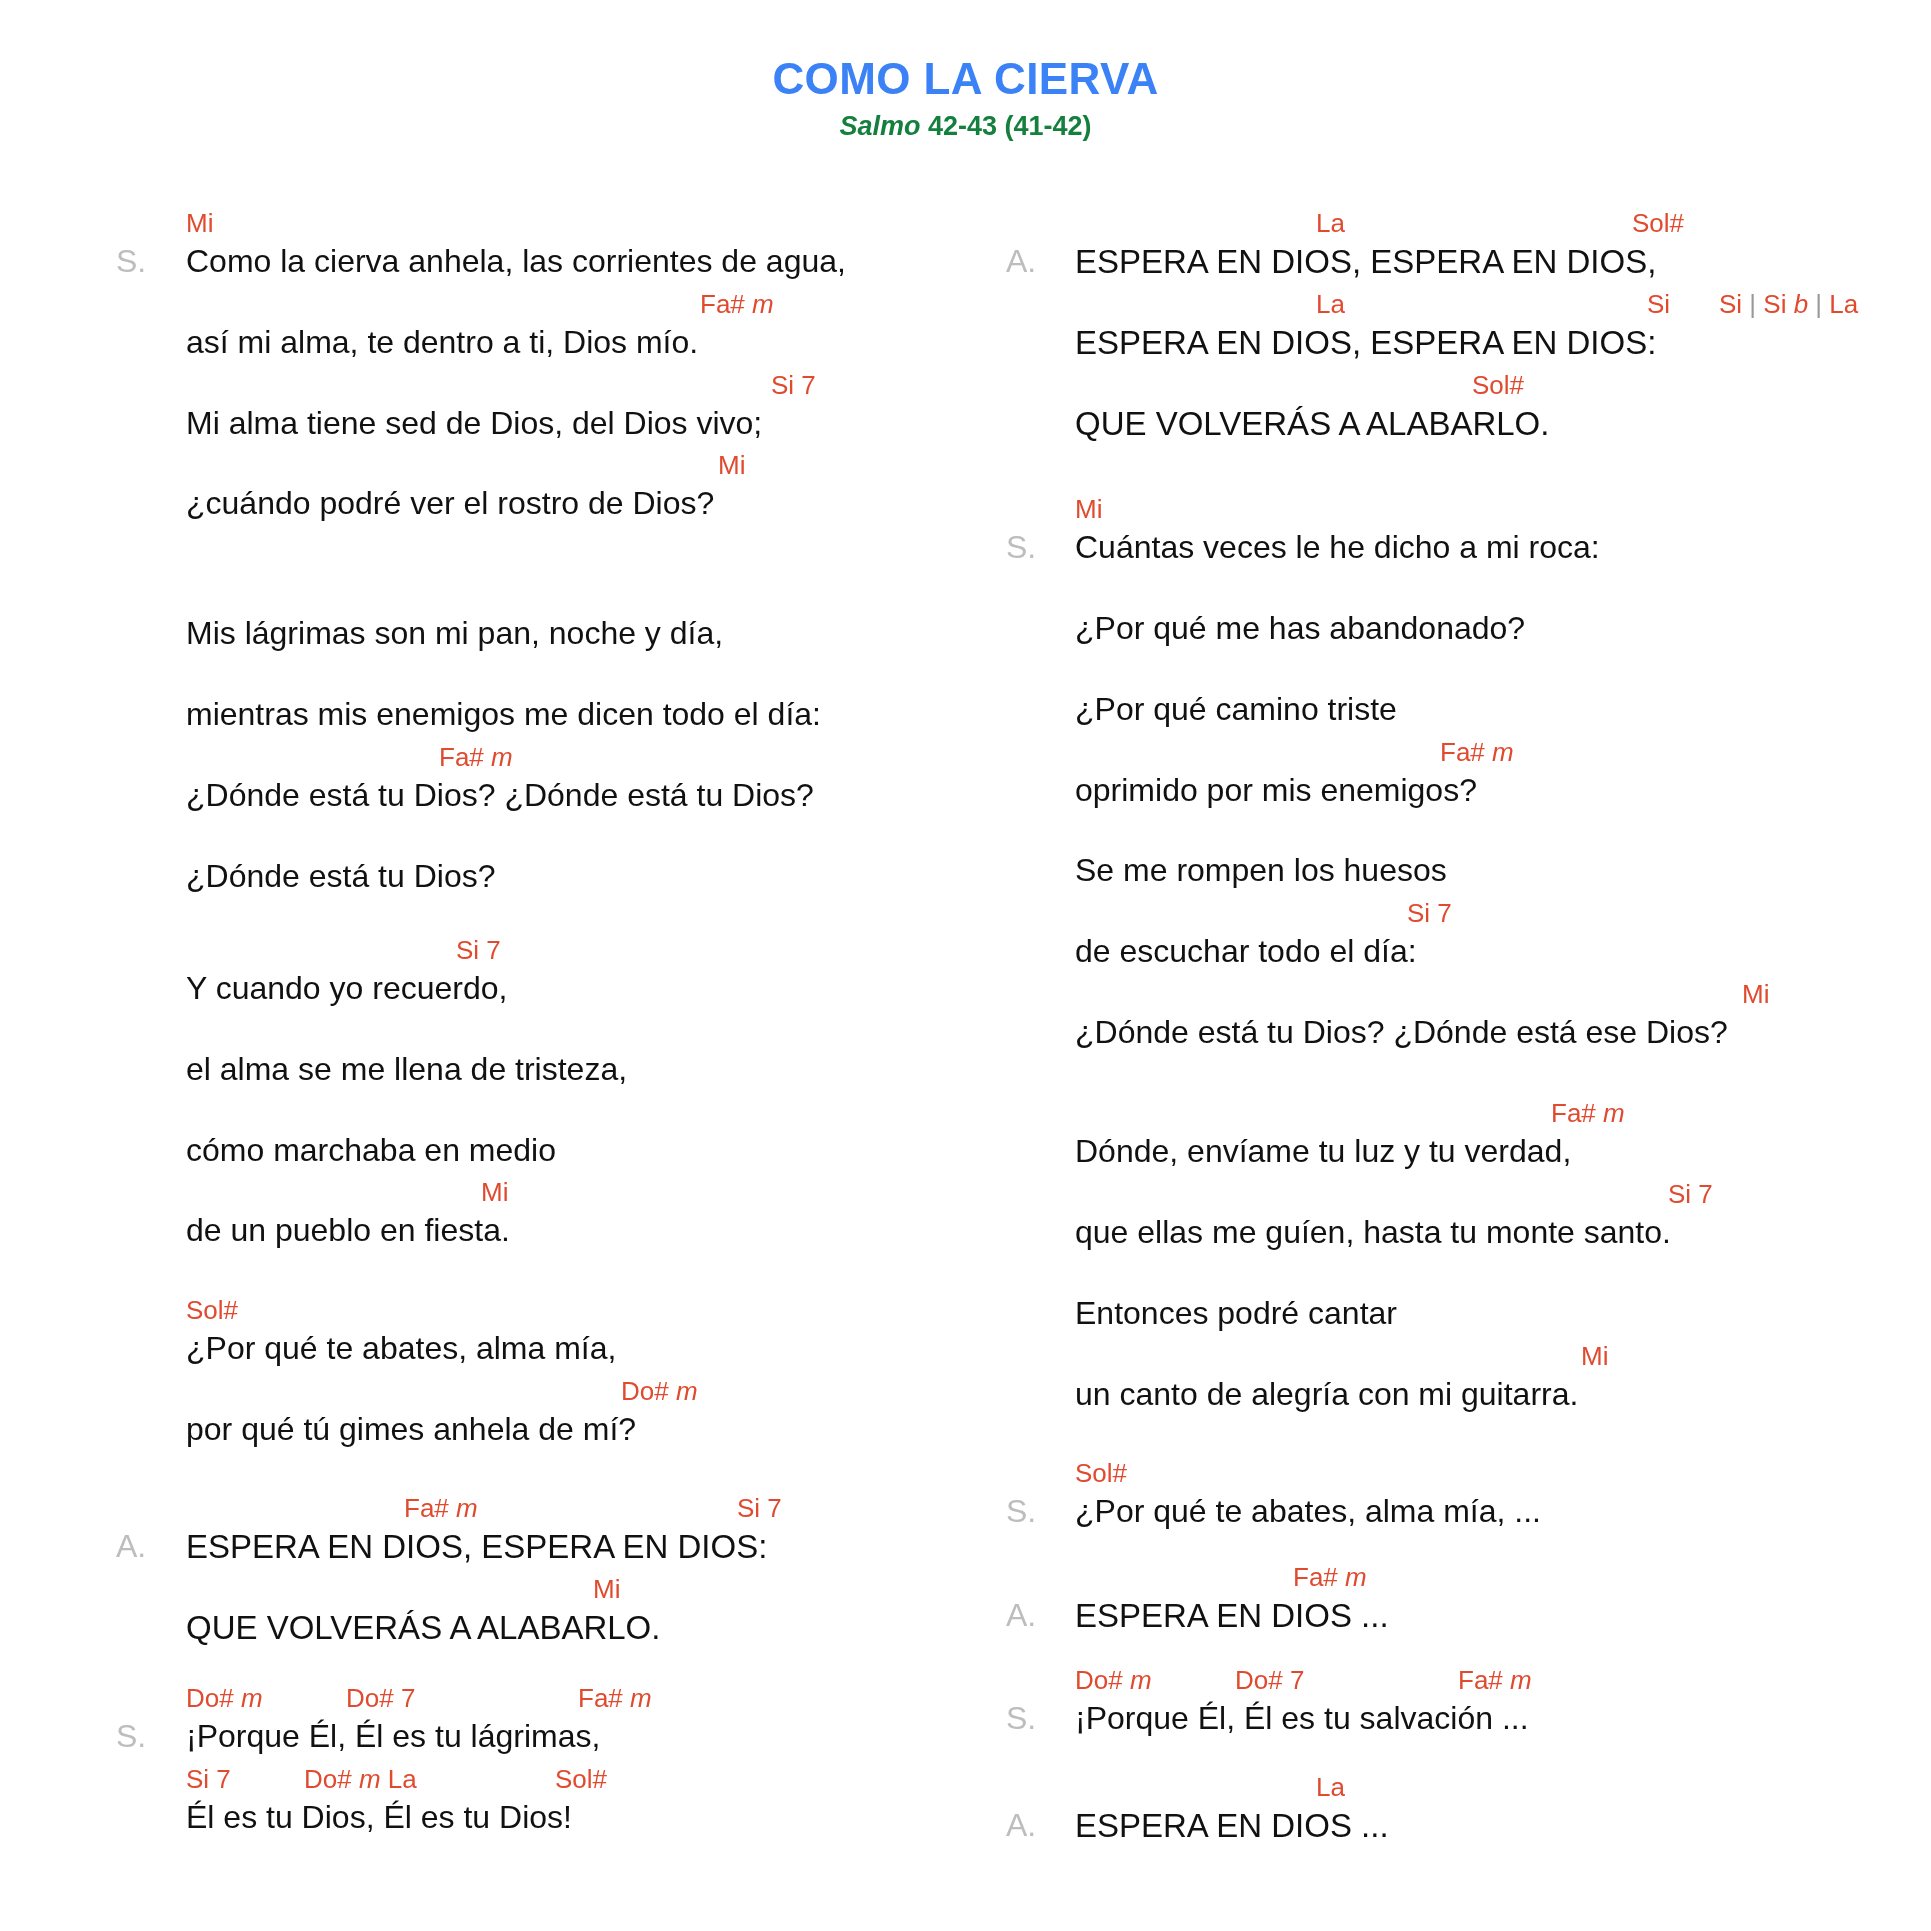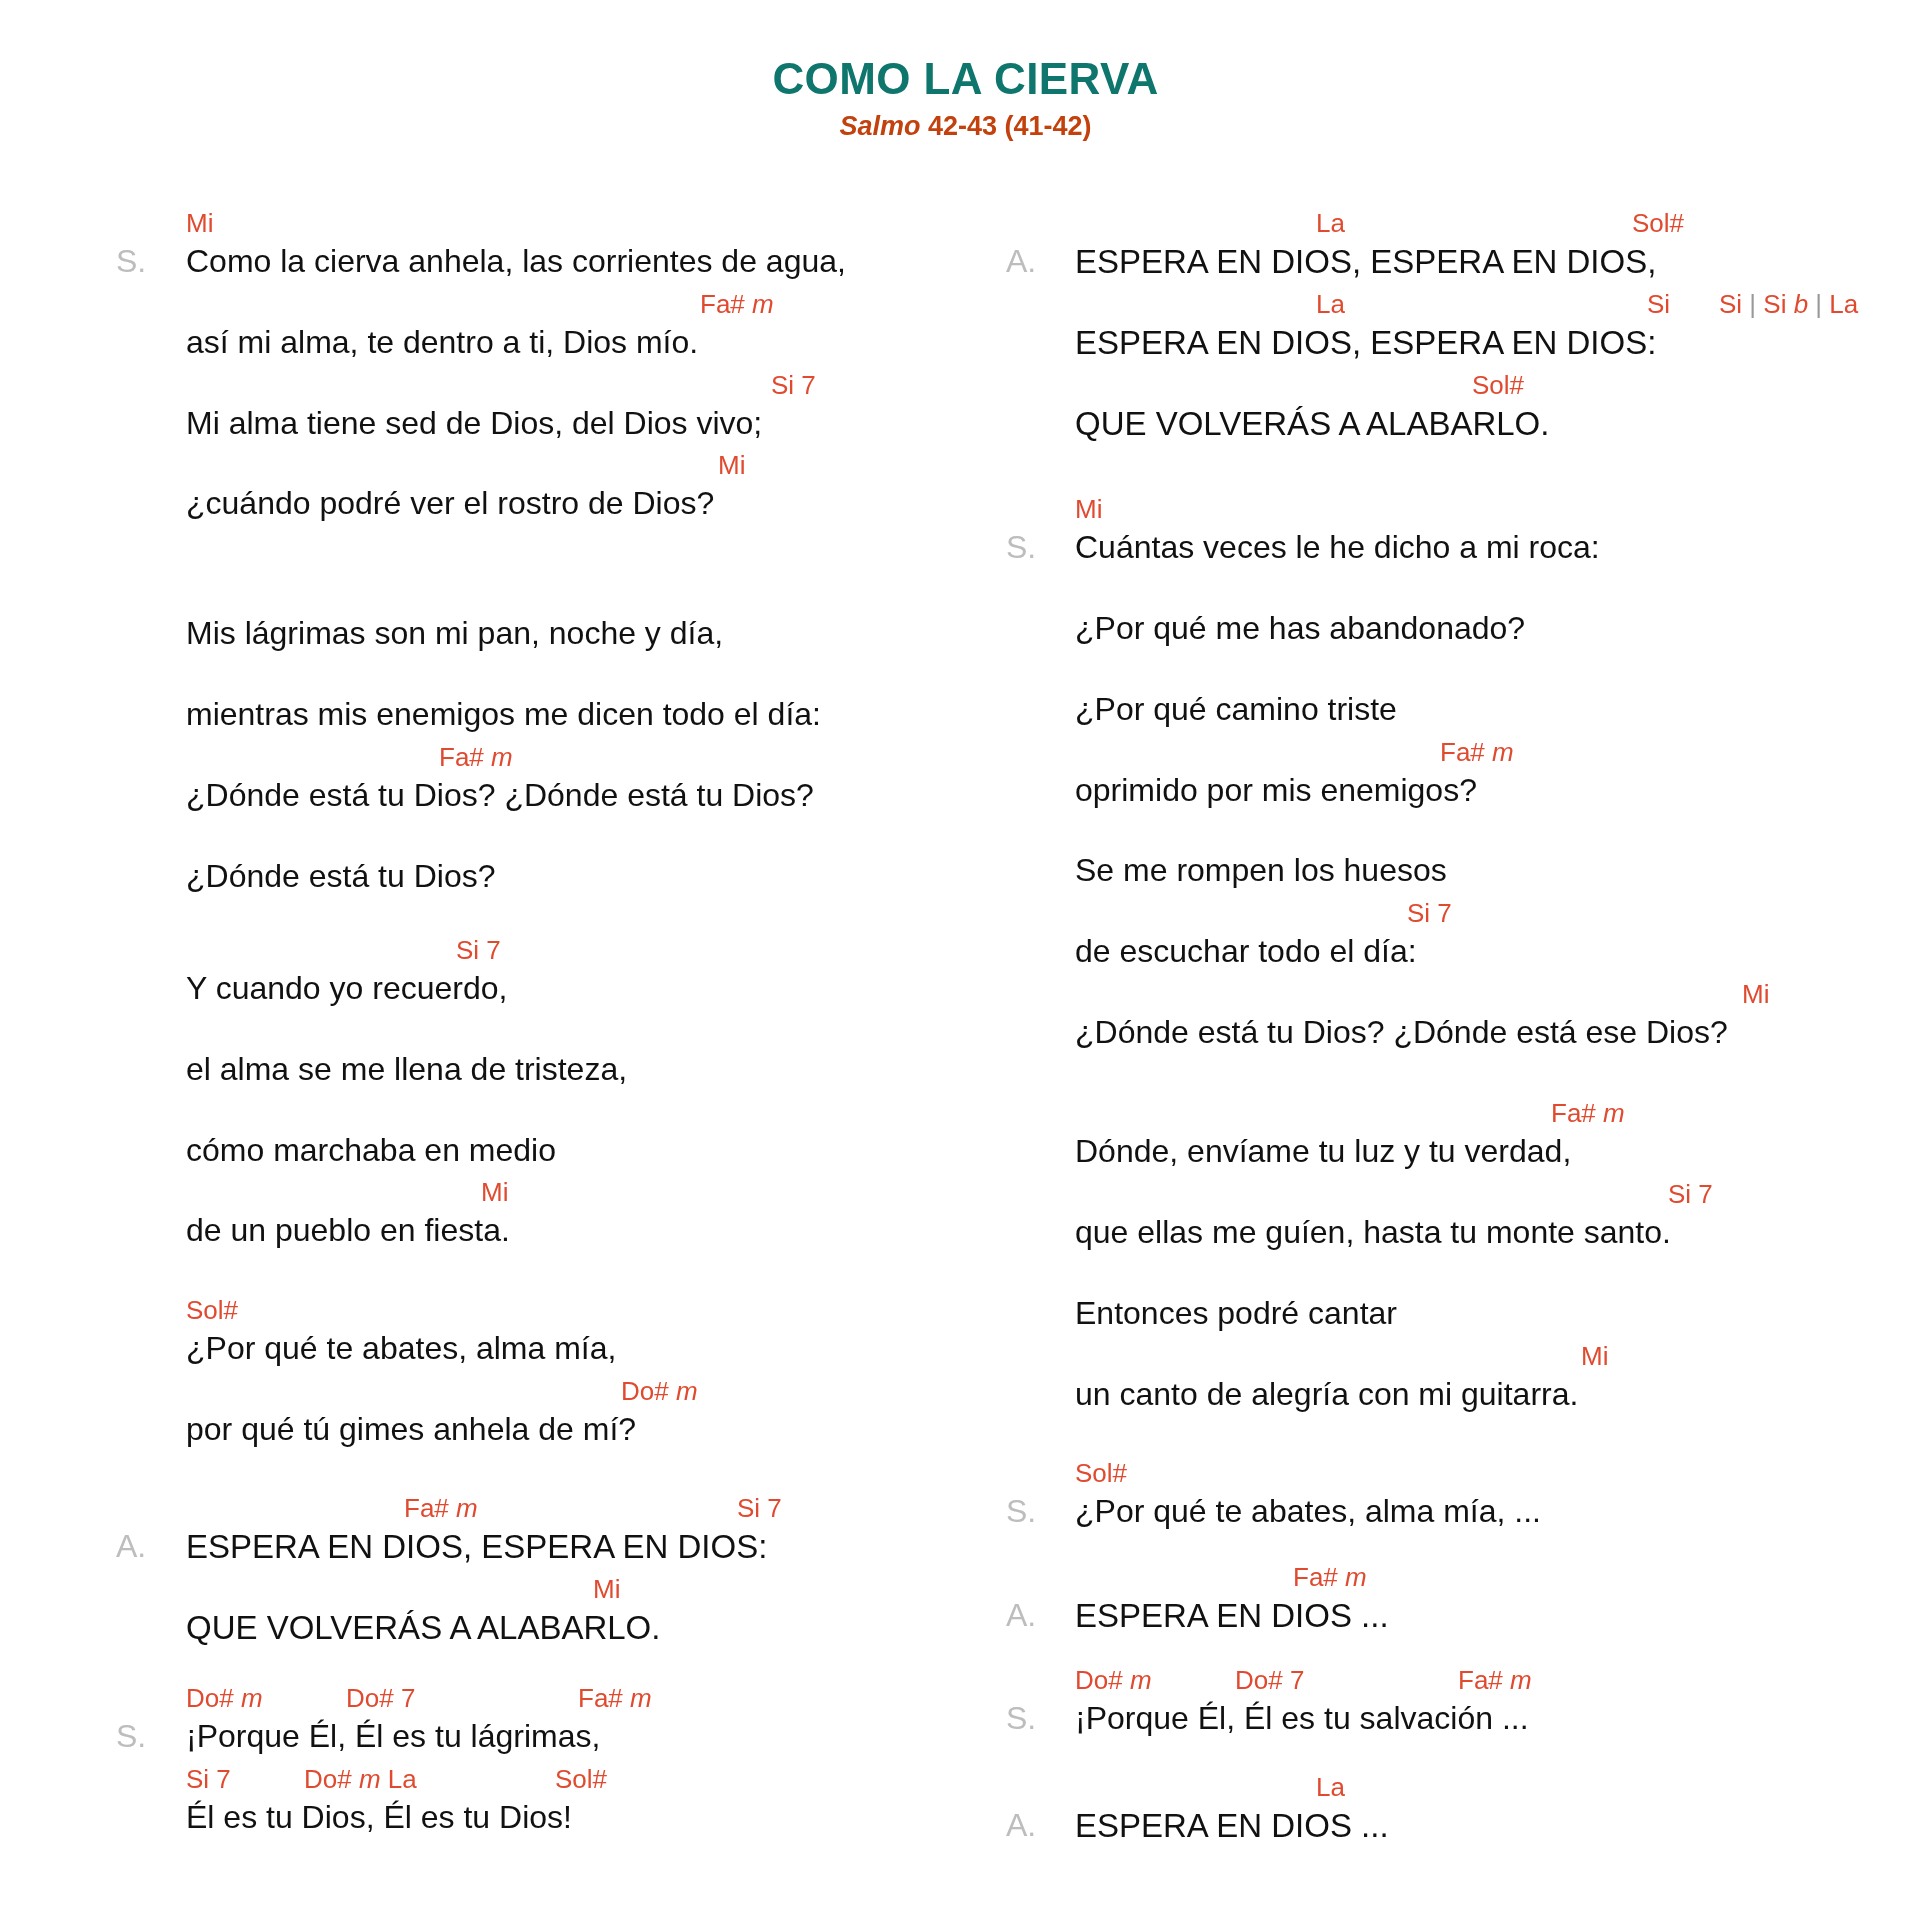--- a/index.html
+++ b/index.html
@@ -1,21 +1,21 @@
 <!DOCTYPE html>
 <html style="font-size:14px"><head>
 <meta charset="utf-8">
 <style>
   html, body { margin: 0; padding: 0; background: #ffffff; }
   body { width: 1931px; height: 1931px; position: relative; overflow: hidden;
          font-family: "Liberation Sans", sans-serif; color: #111111; }
   .title { position: absolute; left: 0; width: 1931px; top: 54px; text-align: center;
-           font-size: 44px; font-weight: bold; color: #0f766e; letter-spacing: 0.4px; }
+           font-size: 44px; font-weight: bold; color: #3b82f6; letter-spacing: 0.4px; }
   .subtitle { position: absolute; left: 0; width: 1931px; top: 111px; text-align: center;
-              font-size: 27px; font-weight: bold; color: #c2410c; }
+              font-size: 27px; font-weight: bold; color: #15803d; }
   .subtitle .it { font-style: italic; }
   .line { position: absolute; height: 79px; }
   .lyric { position: absolute; left: 0; top: 35px; font-size: 32px; white-space: nowrap; line-height: 39px; }
   .lyric.bold { font-weight: normal; font-size: 33px; }
   .label { position: absolute; top: 35px; font-size: 32px; color: #bdbdbd; line-height: 39px; }
   .chord { position: absolute; top: 0; font-size: 26px; color: #e04a2f; white-space: nowrap; line-height: 32px; }
   .chord .q { font-style: italic; }
   .sep { color: #999999; }
 </style>
 </head>

